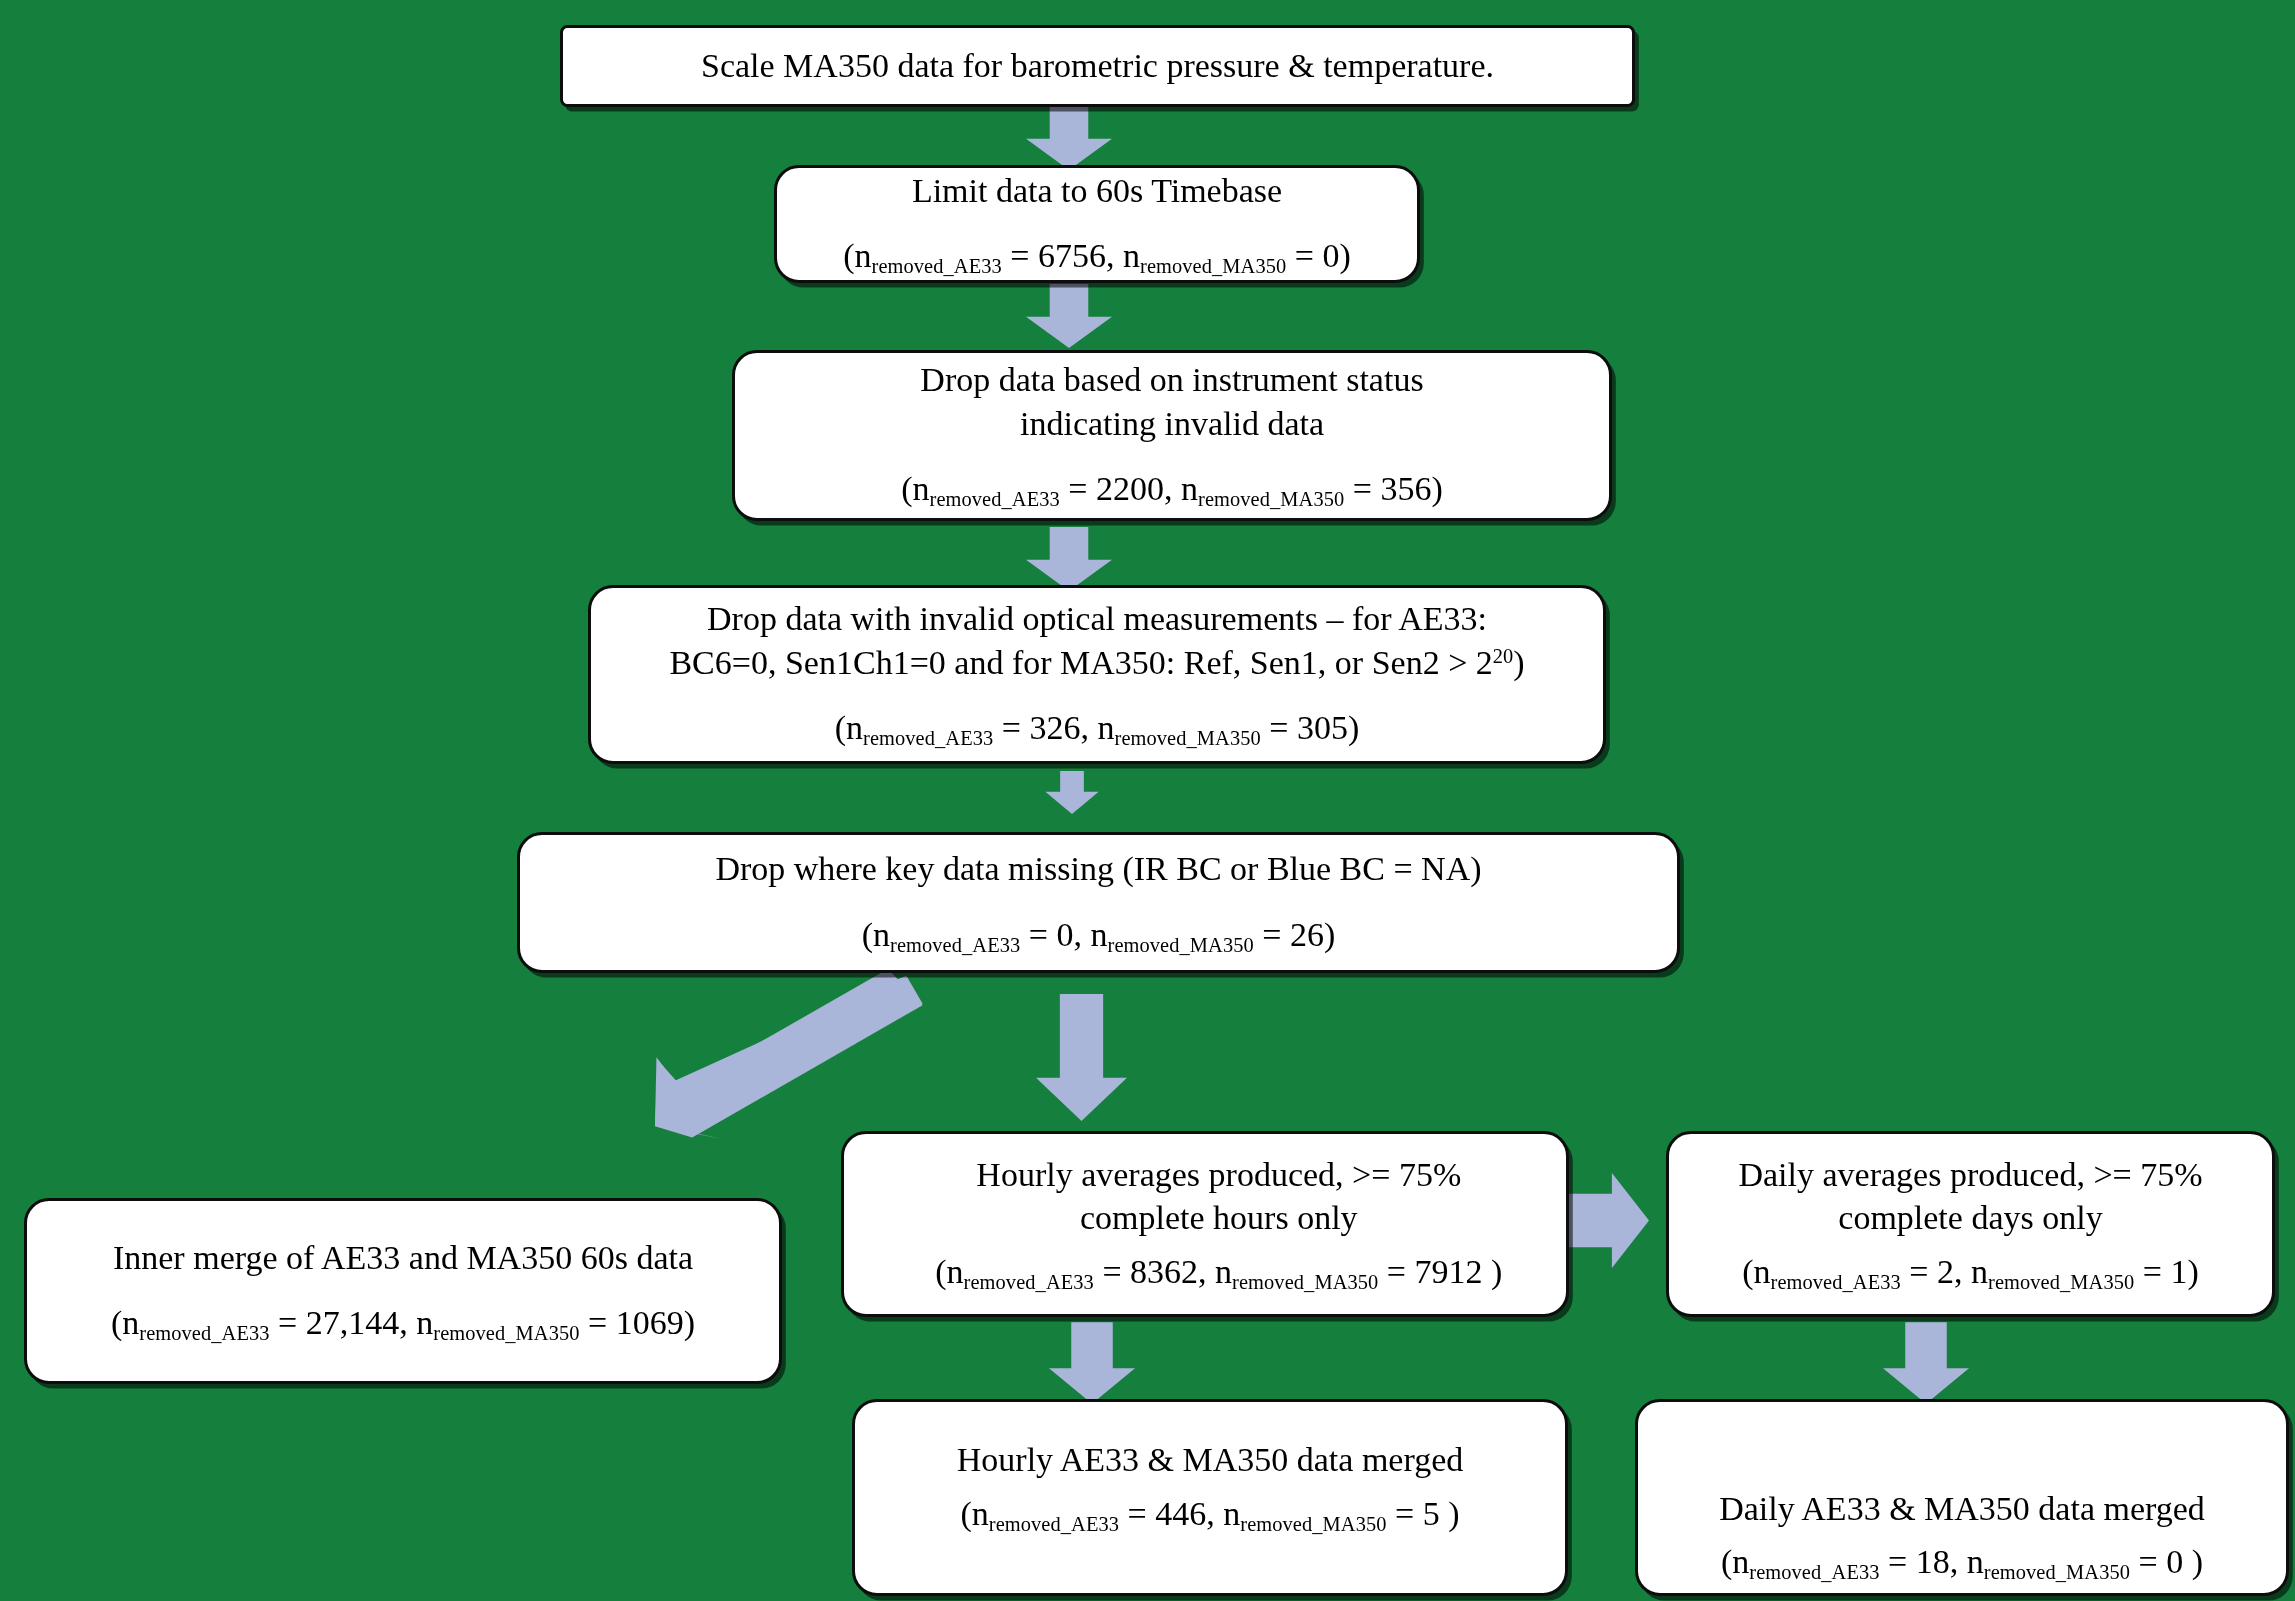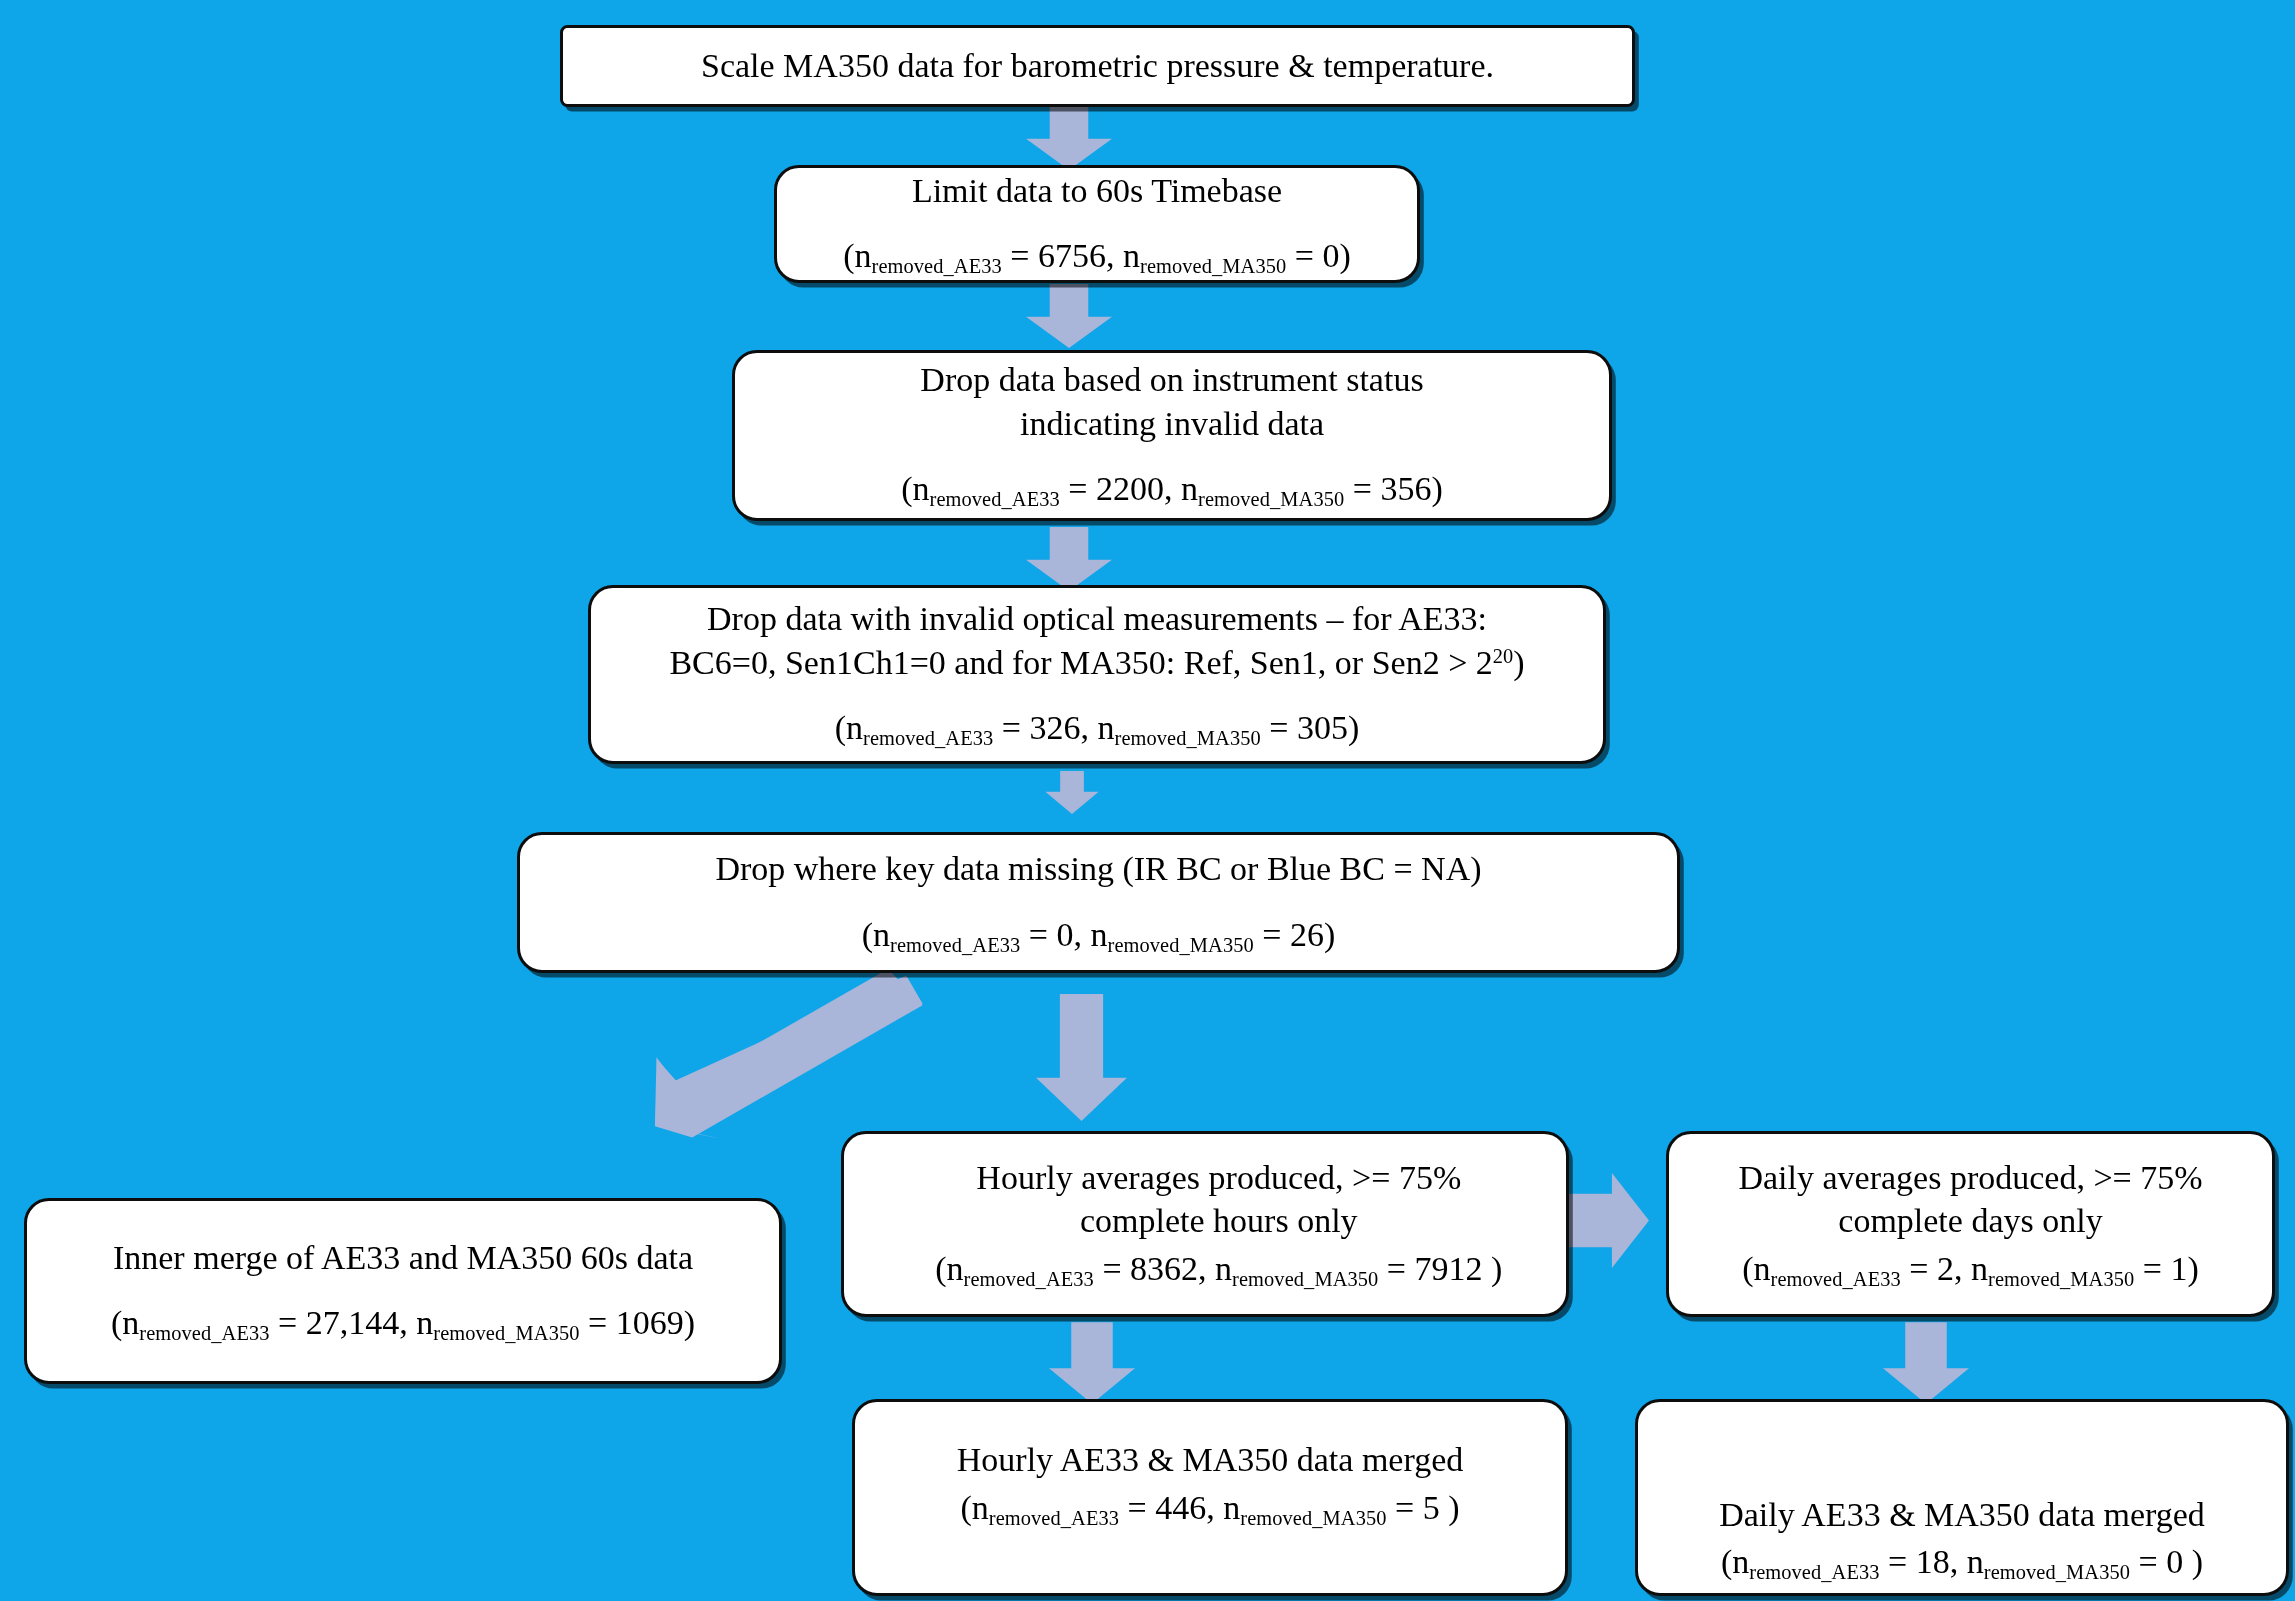--- a/index.html
+++ b/index.html
@@ -8,21 +8,21 @@
     background: #ffffff;
   }
   body {
     font-family: "Liberation Serif", "DejaVu Serif", serif;
     color: #000000;
   }
   #canvas {
     position: relative;
     width: 2295px;
     height: 1601px;
-    background: #0ea5e9;
+    background: #15803d;
     overflow: hidden;
   }
 
   
   .node {
     position: absolute;
     box-sizing: border-box;
     background: #ffffff;
     border: 3.7px solid #0d0d0d;
     border-radius: 25px;
@@ -33,21 +33,21 @@
     text-align: center;
     line-height: 1.28;
     font-size: 34px;
     padding: 7.4px 16.4px;
     box-shadow: 4.5px 5.2px 0 -0.7px rgba(0,0,0,0.55);
   }
   .node.sharp { border-radius: 7.4px; }
 
   .line { display: block; white-space: nowrap; }
   .line.gap-top { margin-top: 22px; }
-  .line.gap-top-sm { margin-top: 4px; }
+  .line.gap-top-sm { margin-top: 10px; }
 
   
   .sub {
     font-size: 0.60em;
     vertical-align: -0.30em;
     letter-spacing: 0.1px;
   }
   .sup {
     font-size: 0.60em;
     vertical-align: 0.55em;

